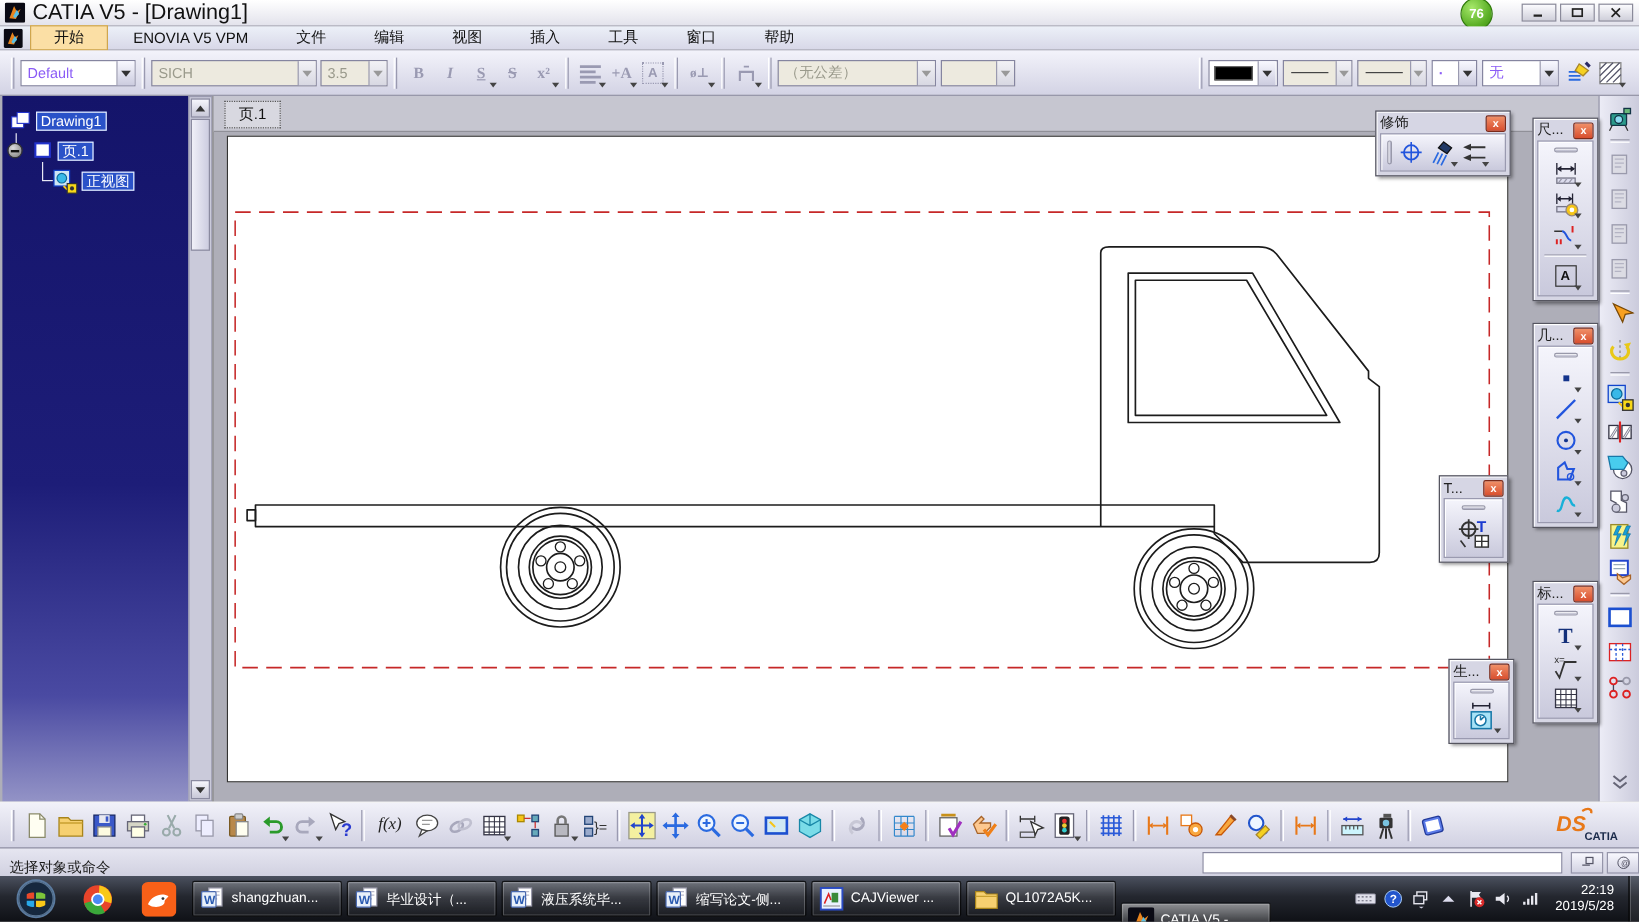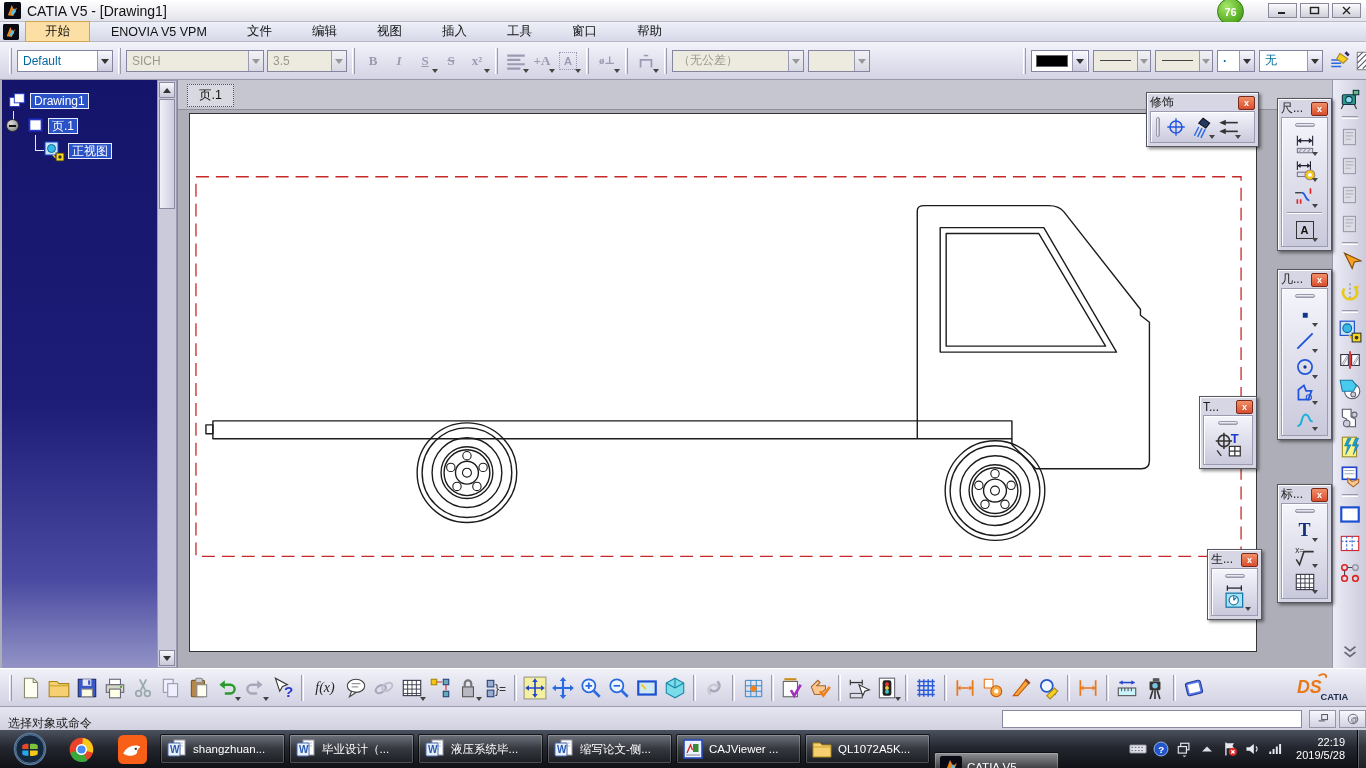--- a/index.html
+++ b/index.html
@@ -4,36 +4,36 @@
 <style>
 *{margin:0;padding:0;box-sizing:border-box;font-family:"Liberation Sans","DejaVu Sans",sans-serif;}
 html,body{width:1366px;height:768px;overflow:hidden;background:#000;}
 .screen{position:relative;width:1366px;height:768px;background:#aeaeb8;}
 .ic{display:inline-flex;width:24px;height:24px;flex:none;align-items:center;justify-content:center;}
 .ic svg{width:100%;height:100%;}
 
 
 .titlebar{position:absolute;left:0;top:0;width:100%;height:22px;background:linear-gradient(#ffffff,#e3e3ec);border-bottom:1px solid #bcbcc8;display:flex;align-items:center;padding:0 4px;z-index:50;}
 .titlebar .ic{width:17px;height:17px;}
-.title{font-size:14px;color:#111;margin-left:6px;}
+.title{font-size:18px;color:#111;margin-left:6px;}
 .winbtns{position:absolute;right:5px;top:3px;display:flex;gap:3px;}
 .wbtn{width:29px;height:15px;background:linear-gradient(#fbfbfe,#cfcfda);border:1px solid #8a8a9a;display:flex;align-items:center;justify-content:center;}
 .wbtn svg{width:11px;height:9px;}
 .badge76{position:absolute;left:1217px;top:-2px;width:27px;height:27px;border-radius:50%;background:radial-gradient(circle at 35% 30%,#a6e86a,#58ad24 65%,#3d8c10);color:#fff;font-size:11px;font-weight:bold;display:flex;align-items:center;justify-content:center;border:1px solid #2f7a0a;z-index:60;}
 
 
 .menubar{position:absolute;left:0;top:22px;width:100%;height:20px;background:linear-gradient(#ecf0f8,#d8d8e8);display:flex;align-items:center;gap:2px;padding:0 3px;font-size:12.5px;color:#111;z-index:50;border-bottom:1px solid #b8b8c6;}
 .menubar .ic{width:16px;height:16px;margin-right:4px;}
 .mi{padding:1px 19px;white-space:nowrap;}
 .mi.hl{background:#fbdfa5;border:1px solid #cfa64e;}
 
 
 .tbrow{position:absolute;left:0;top:42px;width:100%;height:38px;background:linear-gradient(#f3f3fb,#d3d3e4);border-bottom:1px solid #9898aa;display:flex;align-items:center;padding:0 4px;z-index:50;}
 .grip{width:3px;height:26px;border-left:1px solid #fff;border-right:1px solid #9a9ab0;margin:0 5px;flex:none;}
-.combo{height:22px;background:#fff;border:1px solid #8585a0;display:flex;align-items:center;font-size:12px;color:#0369a1;flex:none;}
+.combo{height:22px;background:#fff;border:1px solid #8585a0;display:flex;align-items:center;font-size:12px;color:#8b5cf6;flex:none;}
 .combo .cval{padding:0 5px;flex:1;white-space:nowrap;overflow:hidden;}
 .combo .carw{width:15px;height:100%;background:linear-gradient(#f8f8ff,#ccccdf);border-left:1px solid #9a9ab0;display:flex;align-items:center;justify-content:center;}
 .combo .carw::after{content:'';border:4px solid transparent;border-top:5px solid #333;margin-top:5px;}
 .combo.gray{background:#edeadf;color:#9a9a8c;}
 .combo.gray .carw{background:linear-gradient(#f2f2f6,#d8d8e2);}
 .combo.gray .carw::after{border-top-color:#999;}
 .tbtn{position:relative;width:26px;height:26px;display:flex;align-items:center;justify-content:center;flex:none;}
 .tbtn.dd::after{content:'';position:absolute;right:0;bottom:1px;border-left:3.5px solid transparent;border-right:3.5px solid transparent;border-top:4px solid #444;}
 .gtx{font-size:13px;color:#9a9ab2;font-weight:bold;font-family:"Liberation Serif","DejaVu Serif",serif;}
 .boxa{width:18px;height:18px;border:1px dotted #9a9ab2;display:flex;align-items:center;justify-content:center;color:#9a9ab2;font-size:11px;font-weight:bold;}
@@ -157,21 +157,21 @@
     <div class="grip"></div>
     <div class="combo" style="width:96px">
       <span class="cval">Default</span>
         <span class="carw"></span>
     </div>
     <div class="grip"></div>
     <div class="combo gray" style="width:138px">
       <span class="cval">SICH</span>
         <span class="carw"></span>
     </div>
-    <div class="combo gray" style="width:80px;margin-left:3px">
+    <div class="combo gray" style="width:56px;margin-left:3px">
       <span class="cval">3.5</span>
         <span class="carw"></span>
     </div>
     <div class="grip"></div>
     <div class="tbtn">
         <span class="gtx">B</span>
       </div>
     <div class="tbtn">
         <span class="gtx" style="font-style:italic">I</span>
       </div>

